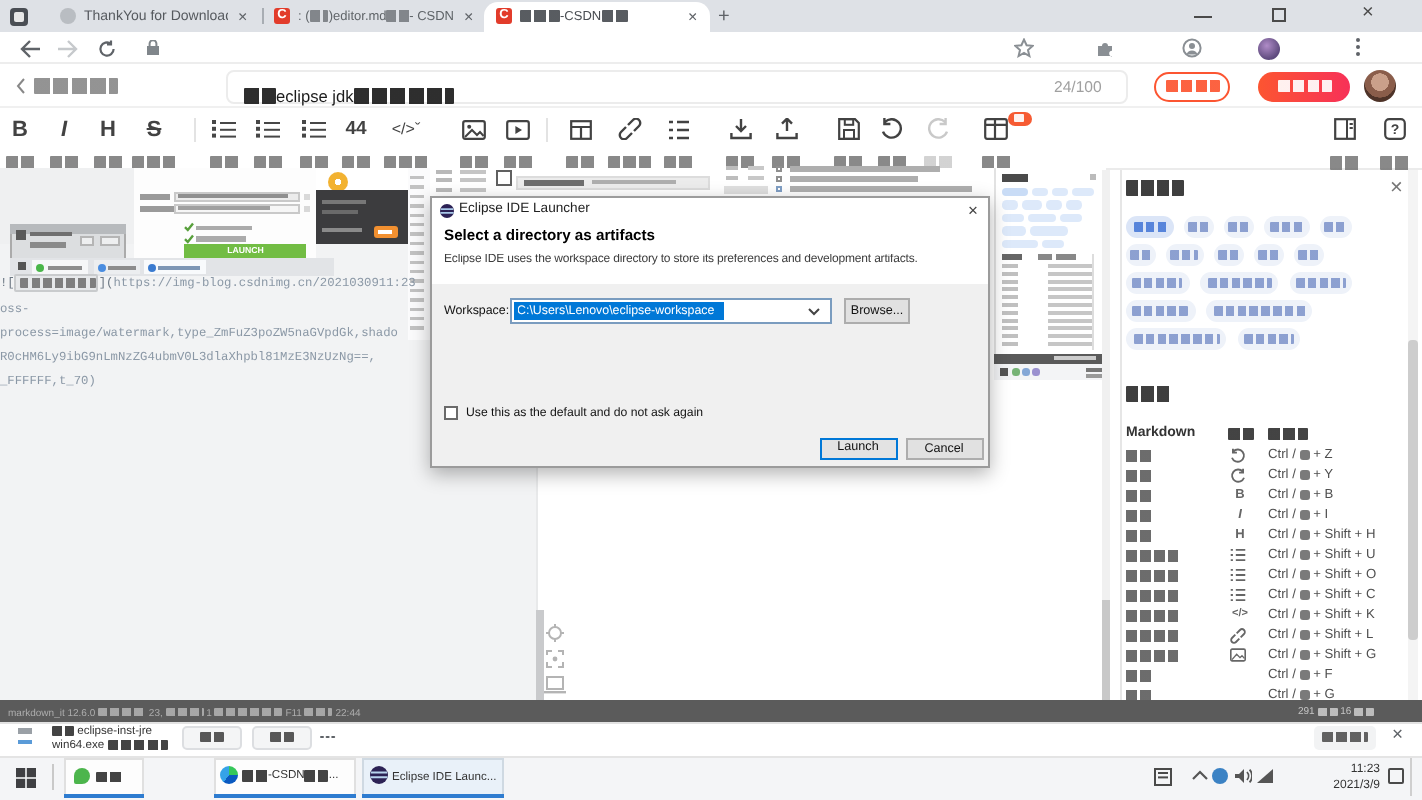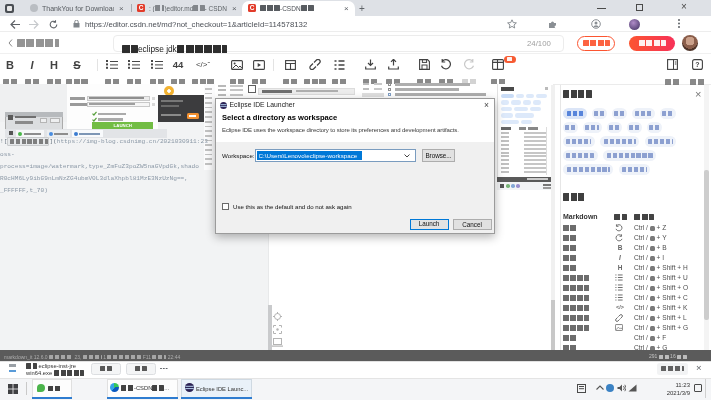--- a/index.html
+++ b/index.html
@@ -42,21 +42,20 @@
 <svg class="a" style="left:29px;top:19.5px" width="10" height="9" viewBox="0 0 10 9">
       <path d="M5 0.5 L9 4.5 L5 8.5 M0 4.5 H9" stroke="#c6c9cc" stroke-width="1.2" fill="none"></path>
     </svg>
 <svg class="a" style="left:49px;top:19.5px" width="9" height="9" viewBox="0 0 9 9">
       <path d="M7.8 4.5 A3.3 3.3 0 1 1 6.5 1.9 M6.5 0.2 V2.2 H4.5" stroke="#5f6368" stroke-width="1.1" fill="none"></path>
     </svg>
 <svg class="a" style="left:73px;top:20px" width="7" height="8" viewBox="0 0 7 8">
       <rect x="0.5" y="3" width="6" height="4.5" fill="#80868b"></rect>
       <path d="M1.8 3 V1.8 A1.7 1.7 0 0 1 5.2 1.8 V3" stroke="#80868b" fill="none"></path>
     </svg>
-<div class="a" style="left:85px;top:19.5px;font-size:7.8px;color:#4c5057;font-family:'Liberation Sans',sans-serif">https://editor.csdn.net/md?not_checkout=1&amp;articleId=114578132</div>
 <svg class="a" style="left:507px;top:19px" width="10" height="10" viewBox="0 0 10 10">
       <path d="M5 0.8 L6.3 3.6 L9.4 3.9 L7 6 L7.7 9 L5 7.4 L2.3 9 L3 6 L0.6 3.9 L3.7 3.6 Z" fill="none" stroke="#8a8f94" stroke-width="1"></path>
     </svg>
 <svg class="a" style="left:548px;top:19.5px" width="10" height="9" viewBox="0 0 10 9">
       <path d="M1 3 h2 a1.4 1.4 0 1 1 3 0 h2 v2.4 a1.4 1.4 0 1 0 0 2.8 V8 h-7 z" fill="#8a8f94"></path>
     </svg>
 <svg class="a" style="left:591px;top:19px" width="10" height="10" viewBox="0 0 10 10">
       <circle cx="5" cy="5" r="4.3" fill="none" stroke="#8a8f94"></circle>
       <circle cx="5" cy="4" r="1.5" fill="#8a8f94"></circle>
       <path d="M2.2 8.2 a3 3 0 0 1 5.6 0" fill="#8a8f94"></path>
@@ -405,21 +404,21 @@
 </div>
 
 <div id="dlg" class="a" style="left:215px;top:98px;width:280px;height:136px;background:#f0f0f0;border:1px solid #9b9b9b;box-shadow:0 3px 9px rgba(0,0,0,.3);z-index:5;font-family:'Liberation Sans'">
 <div class="a" style="left:0;top:0;width:278px;height:43px;background:#fff"></div>
 <svg class="a" style="left:3.5px;top:3px" width="7" height="7" viewBox="0 0 7 7">
         <circle cx="3.5" cy="3.5" r="3.5" fill="#2c2255"></circle>
         <path d="M0.4 2.6 H6.6 M0.2 4.4 H6.8" stroke="#a8c8e8" stroke-width="0.9"></path>
       </svg>
 <div class="a" style="left:13.5px;top:1.8px;font-size:6.8px;color:#222">Eclipse IDE Launcher</div>
 <div class="a" style="left:268px;top:0.5px;font-size:8.5px;color:#444">×</div>
-<div class="a" style="left:6px;top:14px;font-size:7.6px;font-weight:bold;color:#000">Select a directory as workspace</div>
+<div class="a" style="left:6px;top:14px;font-size:7.6px;font-weight:bold;color:#000">Select a directory as artifacts</div>
 <div class="a" style="left:6px;top:27.5px;font-size:6px;letter-spacing:-0.09px;color:#3c3c3c;white-space:nowrap;max-width:271px;overflow:hidden">Eclipse IDE uses the workspace directory to store its preferences and development artifacts.</div>
 <div class="a" style="left:6px;top:52.5px;font-size:6.2px;color:#111">Workspace:</div>
 <div class="a" style="left:39px;top:49.5px;width:161px;height:13px;background:#fff;border:1px solid #7a9cbf"></div>
 <div class="a" style="left:41px;top:51.5px;width:105px;height:9px;background:#0078d7"></div>
 <div class="a" style="left:42.5px;top:53px;font-size:6.2px;color:#fff;white-space:nowrap;overflow:hidden;width:103px">C:\Users\Lenovo\eclipse-workspace</div>
 <svg class="a" style="left:188px;top:54.5px" width="6" height="4" viewBox="0 0 6 4">
         <path d="M0.5 0.5 L3 3 L5.5 0.5" fill="none" stroke="#444"></path>
       </svg>
 <div class="a" style="left:206px;top:49.5px;width:33px;height:13px;background:#e1e1e1;border:1px solid #adadad;font-size:6.3px;color:#111;text-align:center;line-height:11.5px">Browse...</div>
 <div class="a" style="left:6px;top:104px;width:7px;height:7px;background:#fff;border:1px solid #6a6a6a"></div>

